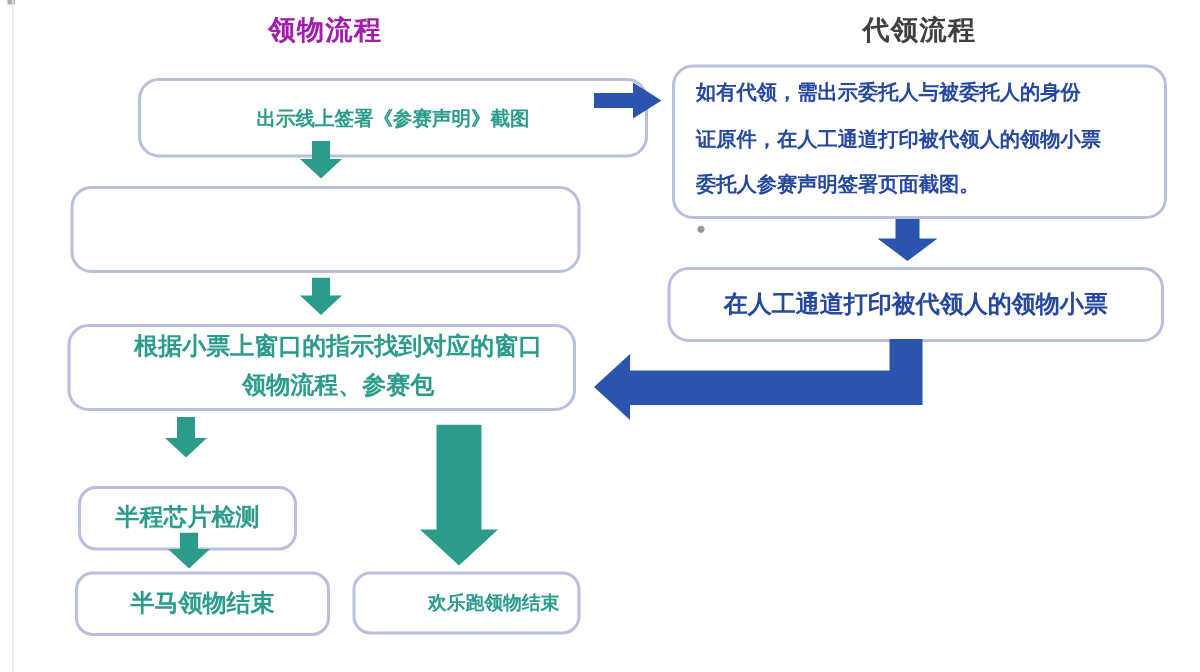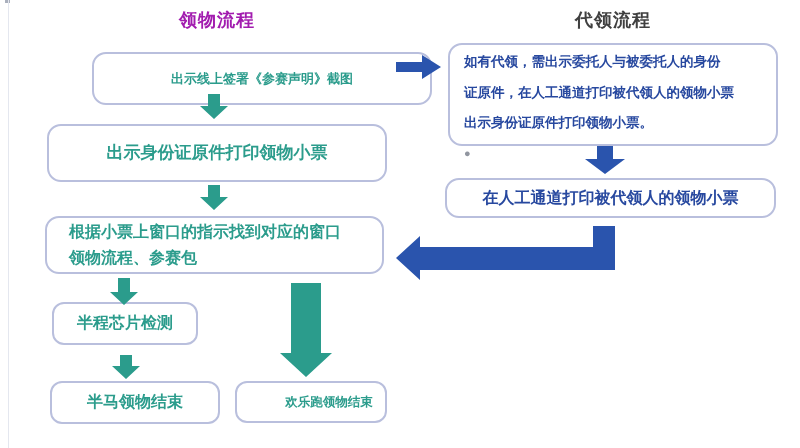--- a/index.html
+++ b/index.html
@@ -26,27 +26,27 @@
     box-sizing:border-box;
     display:flex;flex-direction:column;
     align-items:center;justify-content:center;
   }
   .box .line{white-space:nowrap;}
   .teal-box{color:#2b9c8c;}
   .blue-box{color:#27489f;}
 
   #pickup-step1{left:47px;top:52px;width:340px;height:53px;font-size:13px;margin-left:45px;}
   #pickup-step2{left:47px;top:124px;width:340px;height:58px;font-size:17px;line-height:26px;}
-  #pickup-step3{left:45px;top:216px;width:339px;height:58px;font-size:16px;line-height:26px;align-items:flex-start;padding-left:22px;}
-  #pickup-step4{left:52px;top:302px;width:146px;height:43px;font-size:16px;border-radius:12px;}
+  #pickup-step3{left:45px;top:216px;width:339px;height:58px;font-size:16px;line-height:26px;align-items:center;padding-left:22px;}
+  #pickup-step4{left:52px;top:324px;width:146px;height:43px;font-size:16px;border-radius:12px;}
   #pickup-step5{left:50px;top:381px;width:170px;height:43px;font-size:16px;border-radius:12px;}
   #pickup-step6{left:235px;top:381px;width:152px;height:42px;font-size:12.5px;border-radius:12px;padding-left:36px;}
 
   #proxy-step1{left:448px;top:43px;width:330px;height:103px;font-size:13.5px;line-height:19px;align-items:flex-start;justify-content:space-between;padding:7px 0 0 14px;}
-  #proxy-step2{left:445px;top:178px;width:331px;height:40px;font-size:16px;}
+  #proxy-step2{left:445px;top:178px;width:331px;height:50px;font-size:16px;}
 
   .bullet-wrap{position:relative;color:#9196a0;padding-left:18px;}
   .bullet-dot{position:absolute;left:0;top:0;font-size:11px;}
 
   svg{position:absolute;display:block;}
   .teal-f{fill:#2b9c8c;}
   .blue-f{fill:#2a54ad;}
 </style>
 </head>
 <body>
@@ -57,21 +57,20 @@
   <div class="edge-line"></div>
 
   <div class="flow-title teal-t" style="left:47px;top:8px;width:340px;">领物流程</div>
   <div class="flow-title blue-t" style="left:448px;top:8px;width:330px;">代领流程</div>
 
   <div class="box teal-box" id="pickup-step1">
     <div class="line">出示线上签署《参赛声明》截图</div>
   </div>
 
   <div class="box teal-box" id="pickup-step2">
-    <div class="line">出示身份证原件打印领物小票</div>
   </div>
 
   <div class="box teal-box" id="pickup-step3">
     <div class="line">根据小票上窗口的指示找到对应的窗口</div>
     <div class="line">领物流程、参赛包</div>
   </div>
 
   <div class="box teal-box" id="pickup-step4">
     <div class="line">半程芯片检测</div>
   </div>
@@ -80,21 +79,21 @@
     <div class="line">半马领物结束</div>
   </div>
 
   <div class="box teal-box" id="pickup-step6">
     <div class="line">欢乐跑领物结束</div>
   </div>
 
   <div class="box blue-box" id="proxy-step1">
     <div class="line">如有代领，需出示委托人与被委托人的身份</div>
     <div class="line">证原件，在人工通道打印被代领人的领物小票</div>
-    <div class="line">出示身份证原件打印领物小票。</div>
+    <div class="line">委托人参赛声明签署页面截图。</div>
     <div class="bullet-wrap">
       <span class="bullet-dot">●</span>
     </div>
   </div>
 
   <div class="box blue-box" id="proxy-step2">
     <div class="line">在人工通道打印被代领人的领物小票</div>
   </div>
 
   <svg style="left:200px;top:94px;" width="28" height="25" viewBox="0 0 28 25">

